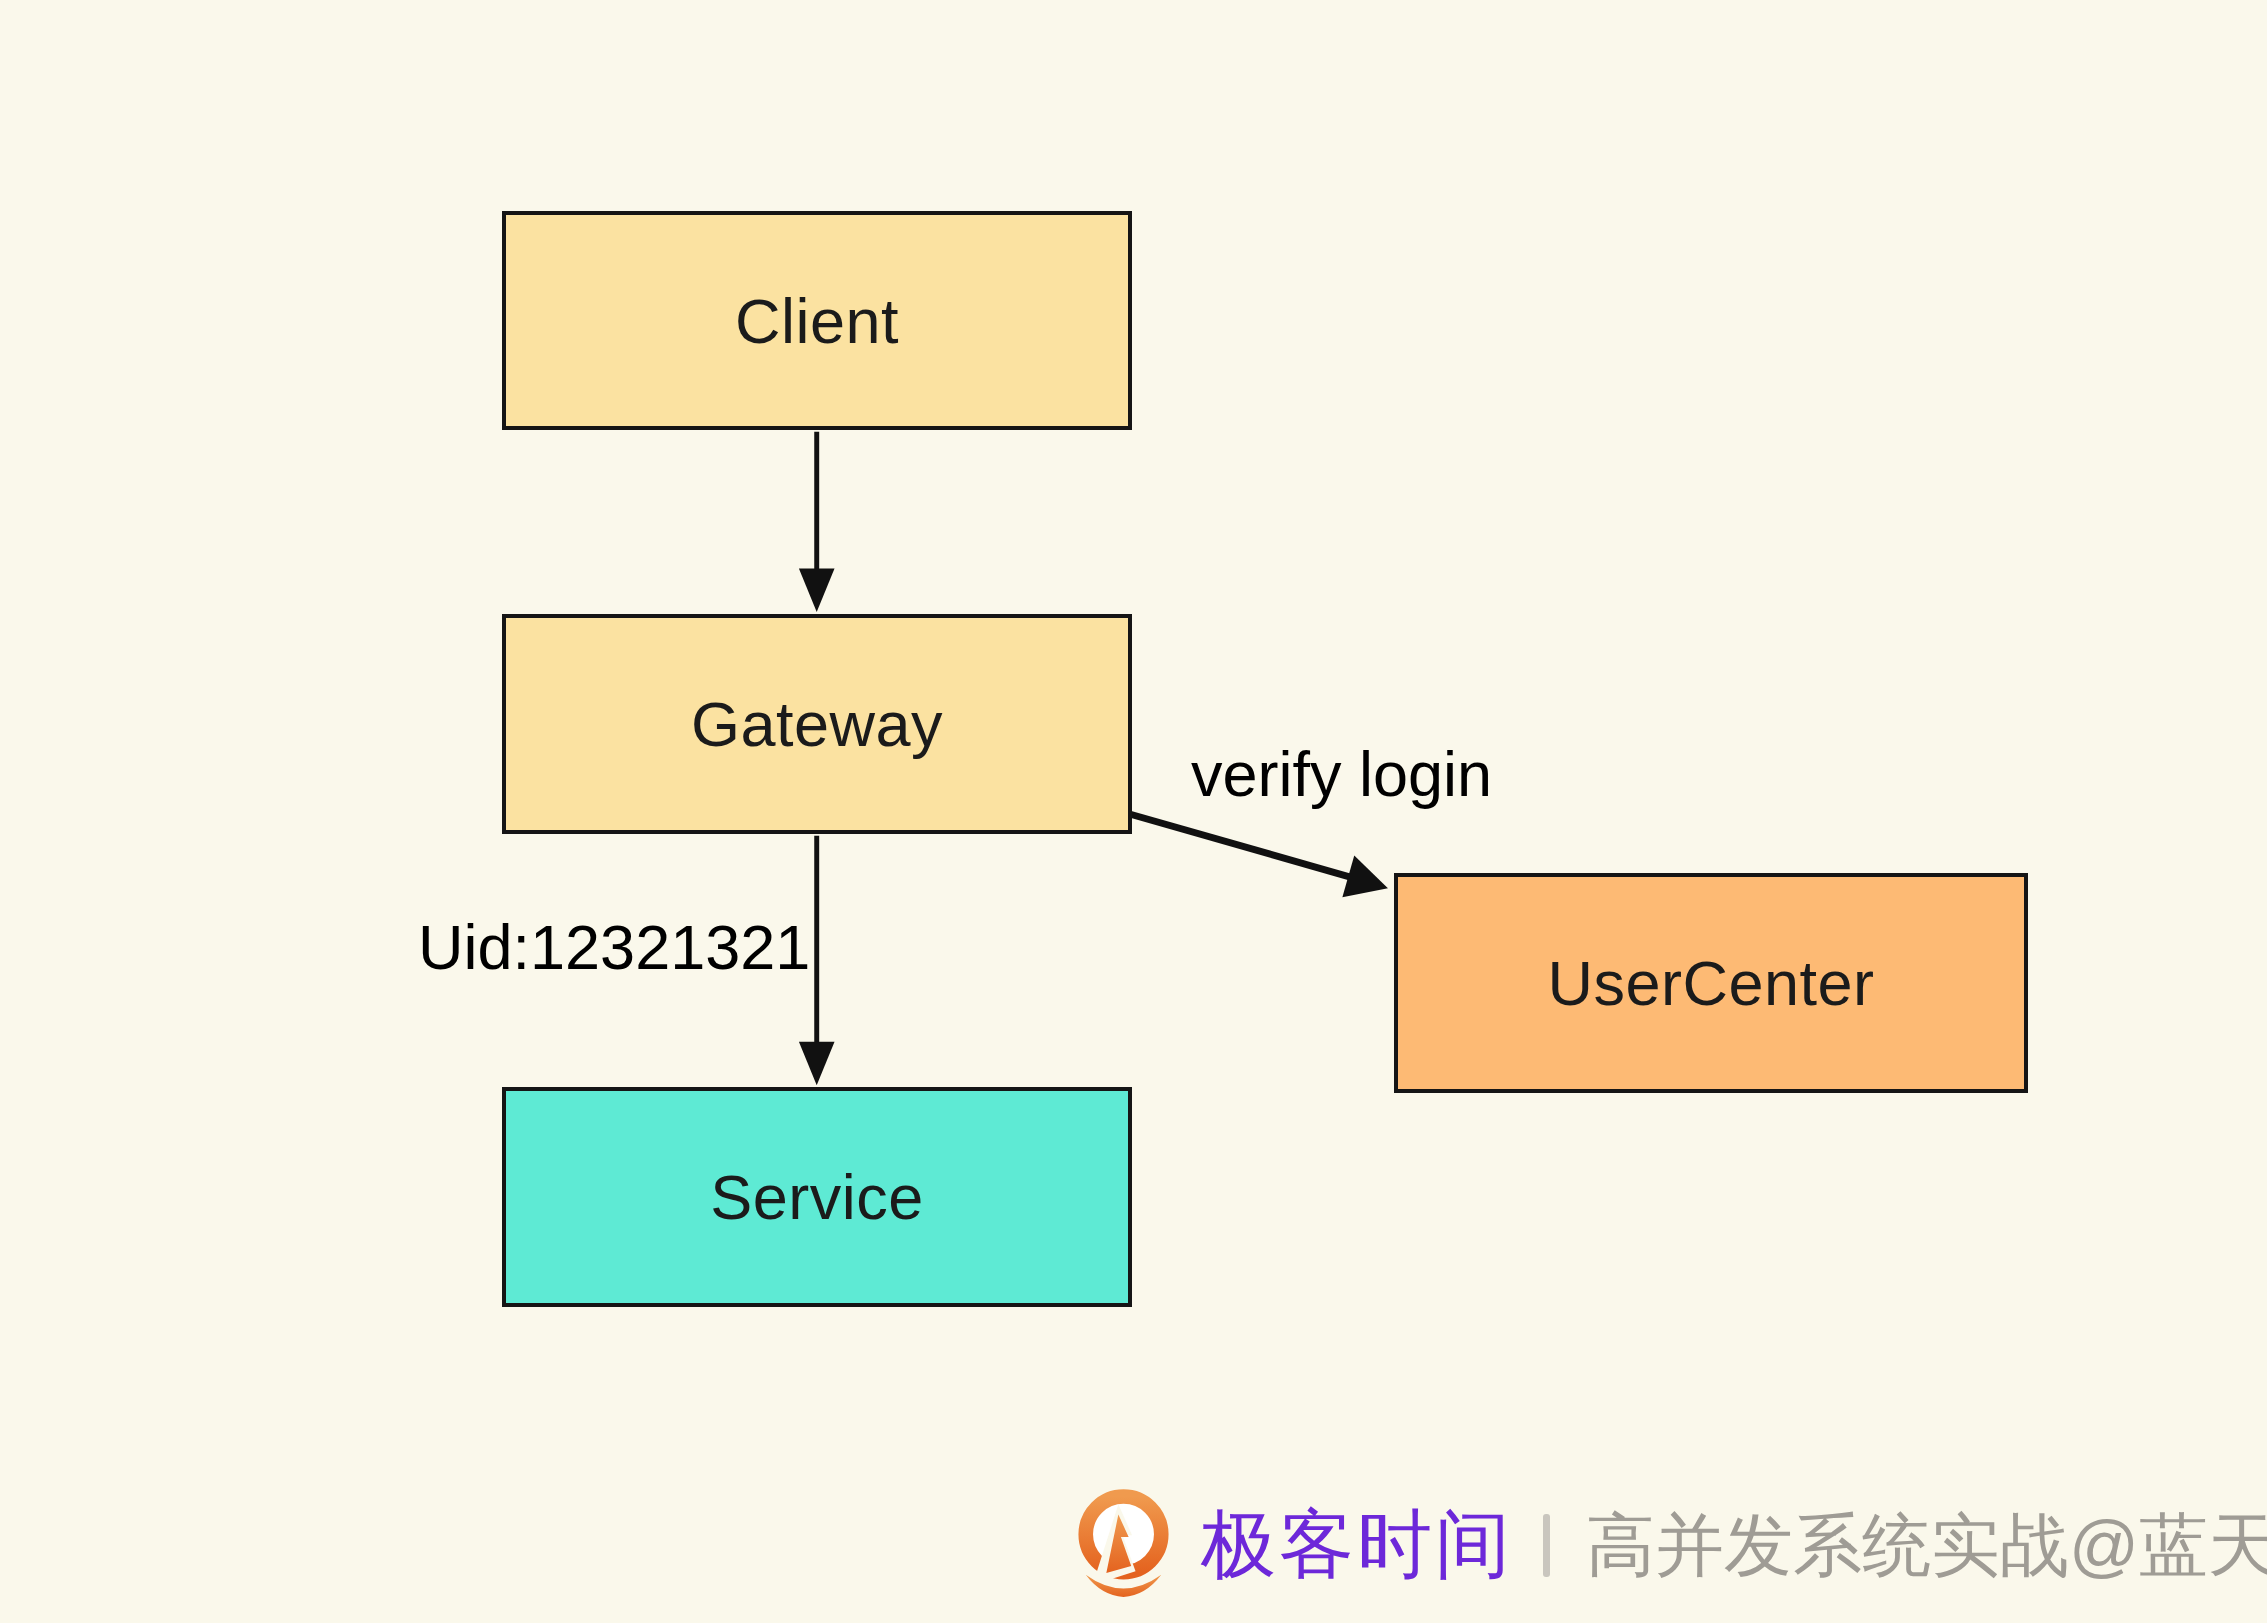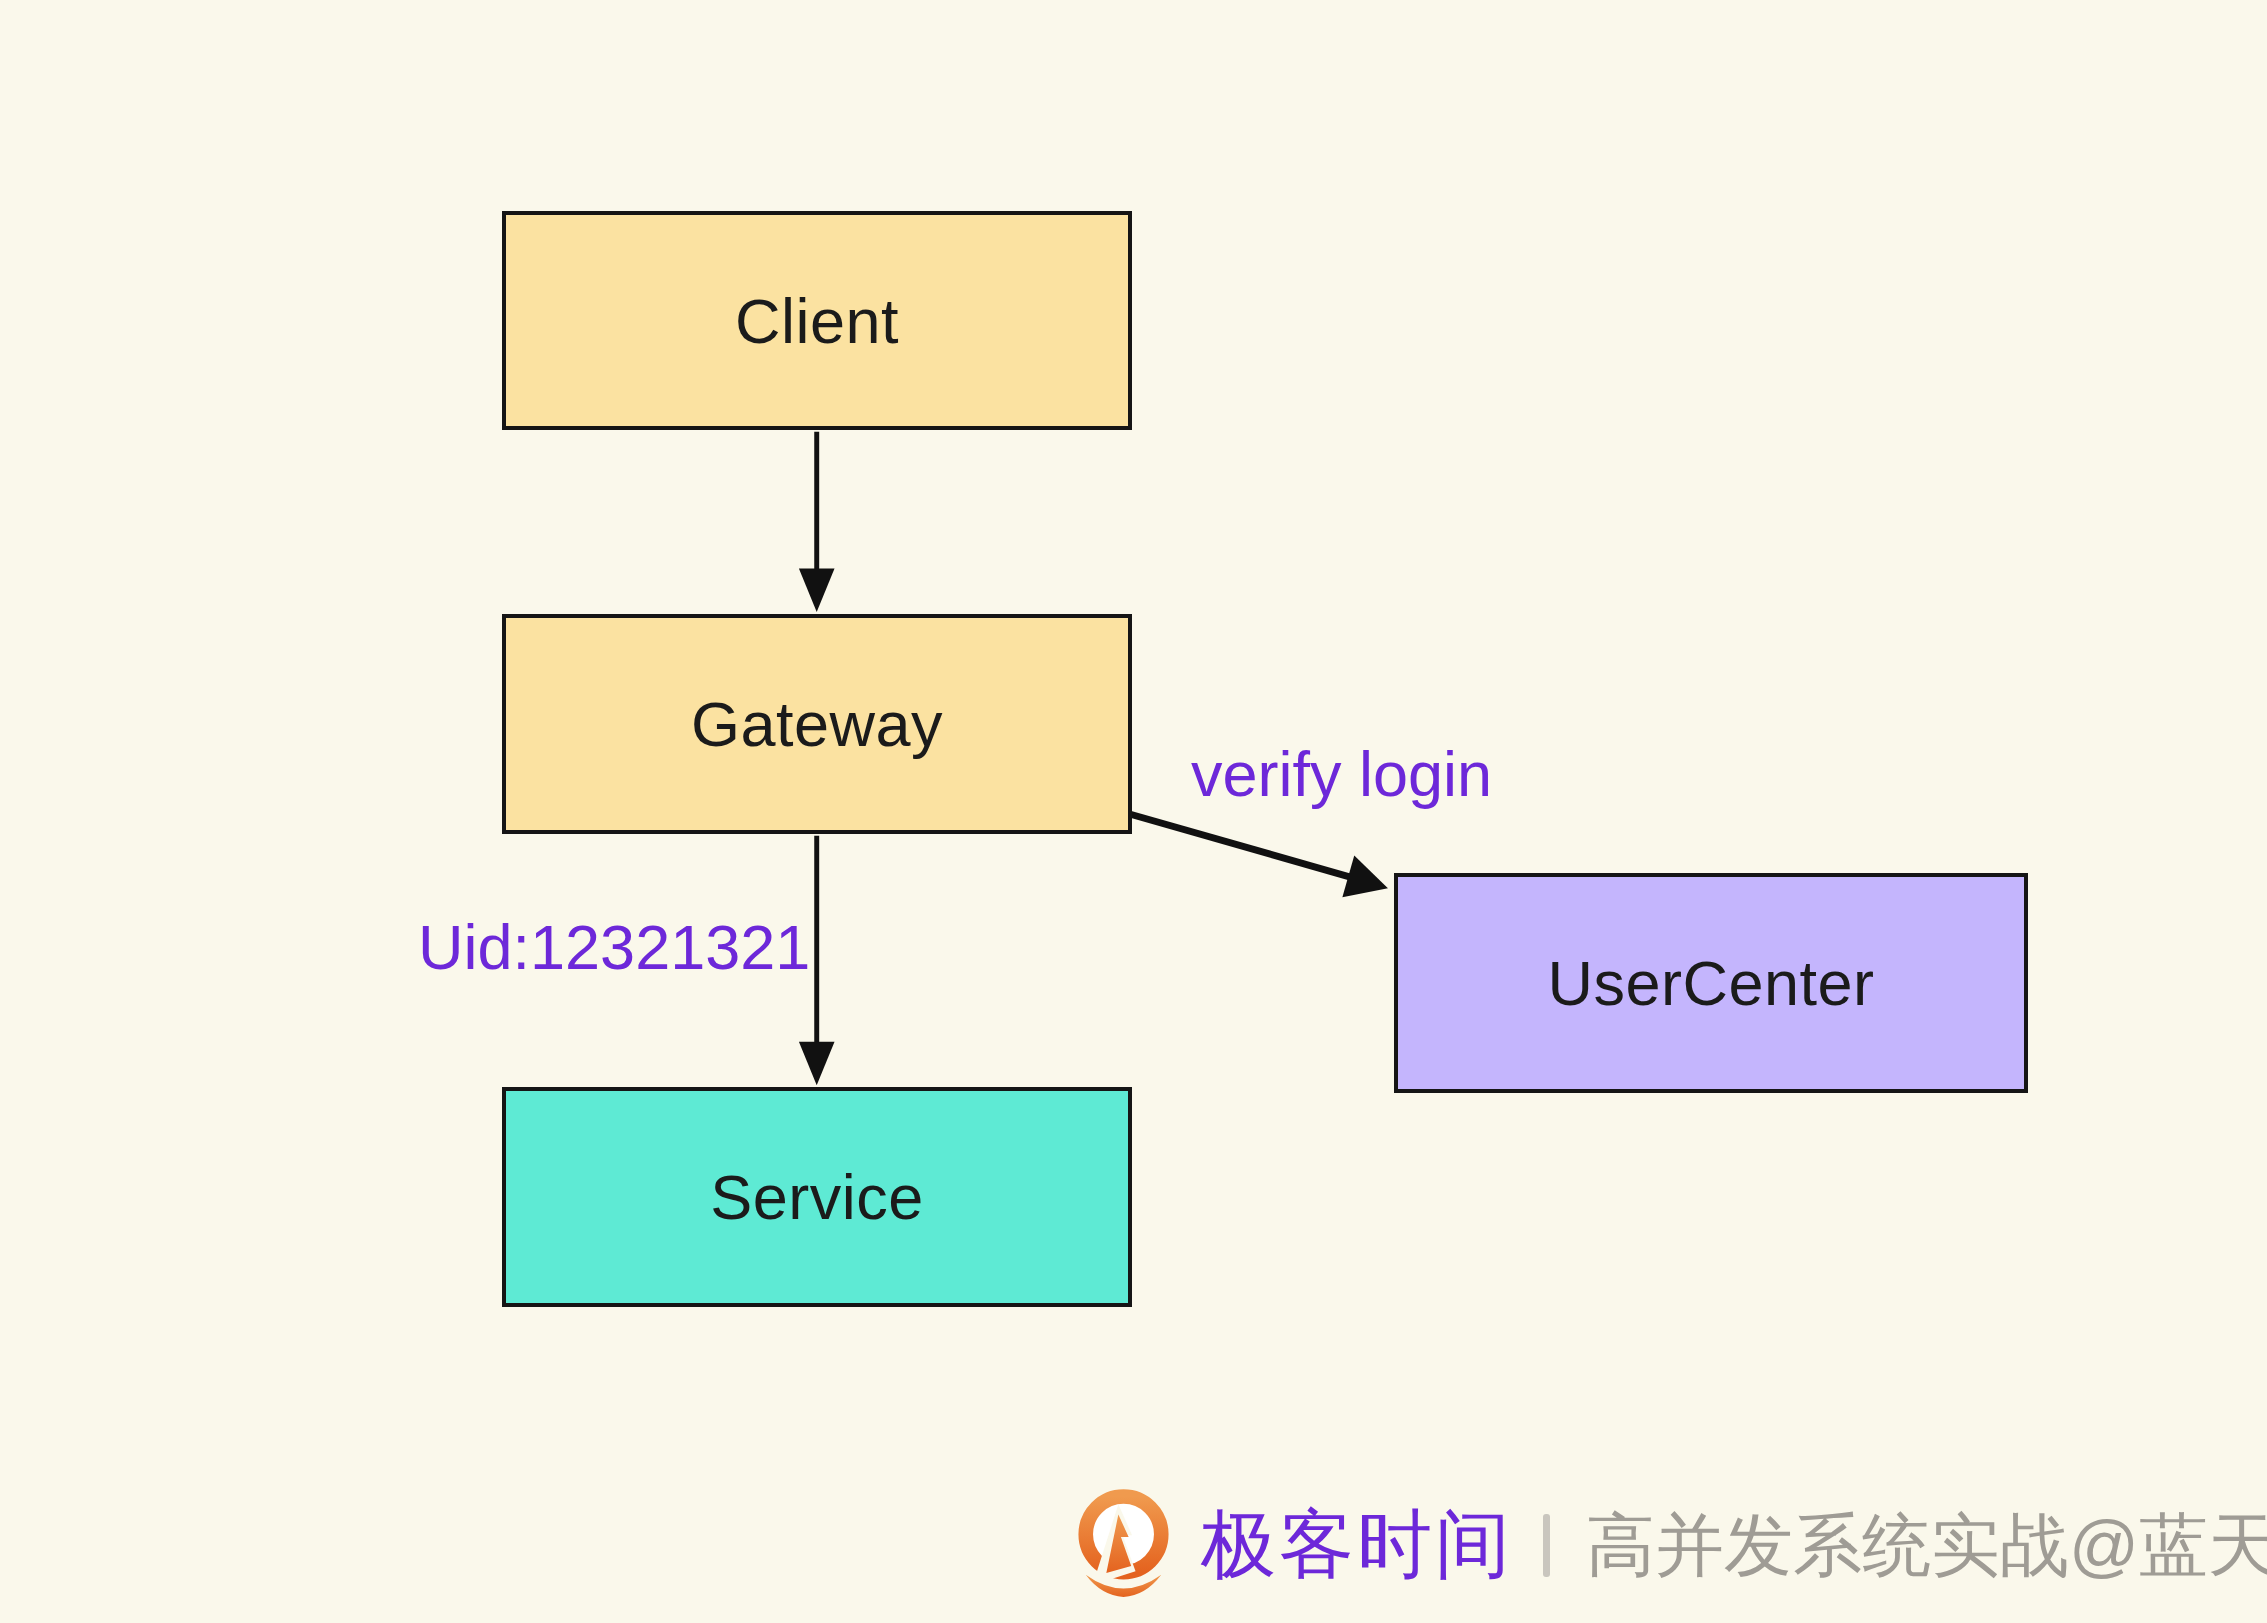--- a/index.html
+++ b/index.html
@@ -21,30 +21,30 @@
     display:flex;
     align-items:center;
     justify-content:center;
     font-size:63px;
     color:#1b1b1b;
     letter-spacing:0.5px;
   }
   .node-client  {left:502px; top:211px;  width:630px; height:219px; background:#fbe2a1;}
   .node-gateway {left:502px; top:614px;  width:630px; height:220px; background:#fbe2a1;text-align:right;}
   .node-service {left:502px; top:1087px; width:630px; height:220px; background:#5eead4;}
-  .node-usercenter{left:1394px; top:873px; width:634px; height:220px; background:#c4b5fd;}
+  .node-usercenter{left:1394px; top:873px; width:634px; height:220px; background:#fdba74;}
 
   .edges-overlay{
     position:absolute; left:0; top:0; width:2267px; height:1624px;
     pointer-events:none;
   }
   .edge-label{
     position:absolute;
     font-size:63px;
-    color:#6d28d9;
+    color:#000000;
     white-space:nowrap;
   }
   .label-uid{left:418px; top:911px;}
   .label-verify{left:1191px; top:738px;}
 
   .watermark{
     position:absolute;
     left:1072px; top:1481px;
     display:flex;
     align-items:center;

